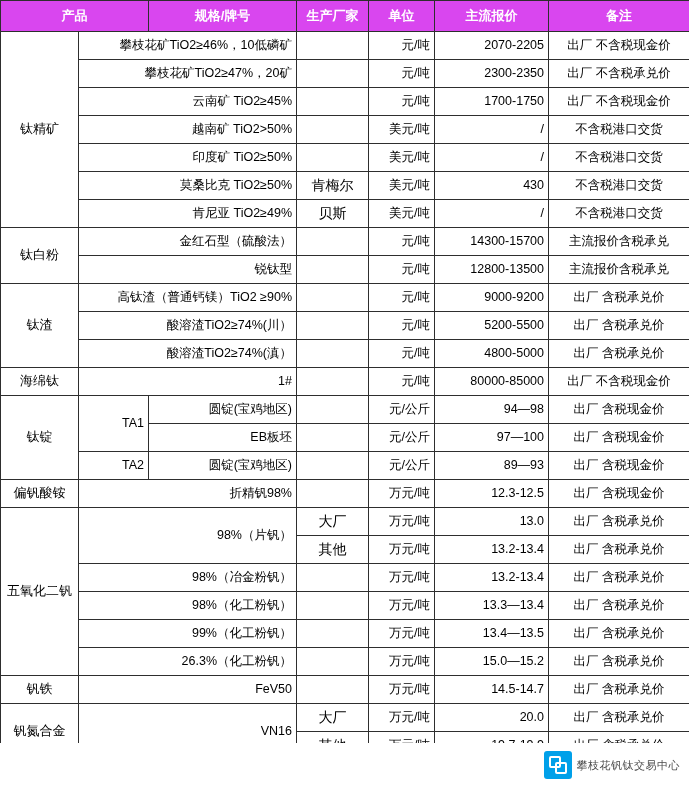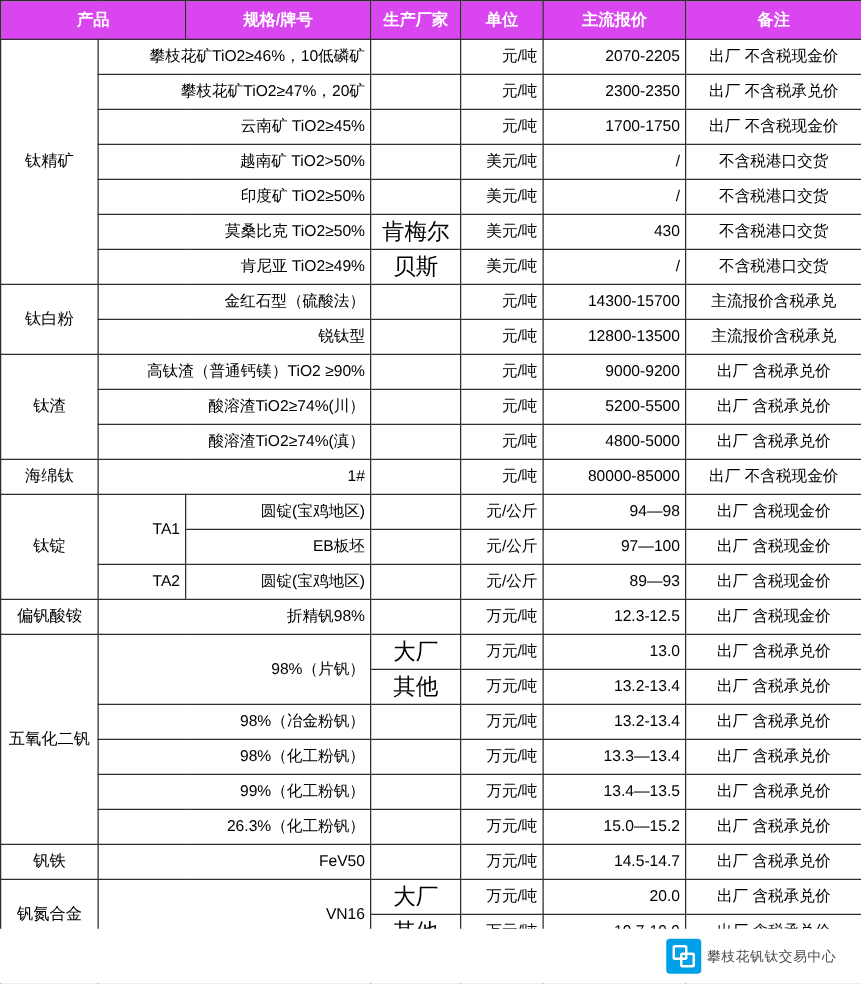--- a/index.html
+++ b/index.html
@@ -29,32 +29,32 @@
     font-weight:bold;
     text-align:center;
     height:26px;
     font-size:13px;
   }
   td.prod{text-align:center;font-size:13px;font-family:Liberation Serif, serif;}
   td.spec{text-align:right;font-size:12.5px;}
   td.unit{text-align:right;font-size:12.5px;}
   td.price{text-align:right;font-size:12.5px;}
   td.note{text-align:center;font-size:12.5px;}
-  td.maker{text-align:center;font-size:18px;margin-top:12px;}
+  td.maker{text-align:center;font-size:14px;margin-top:12px;}
   .row{height:28px;}
   .footer{
     position:absolute;
     left:0;bottom:0;
     width:689px;
     height:44px;
     background:#ffffff;
     display:flex;
     align-items:center;
     justify-content:flex-end;
-    padding-right:20px;
+    padding-right:9px;
     box-sizing:border-box;
   }
   .wm{
     display:flex;align-items:center;gap:5px;
   }
   .wm .qr{
     width:28px;height:28px;
     background:
       linear-gradient(#00a0e9,#00a0e9);
     border-radius:3px;

